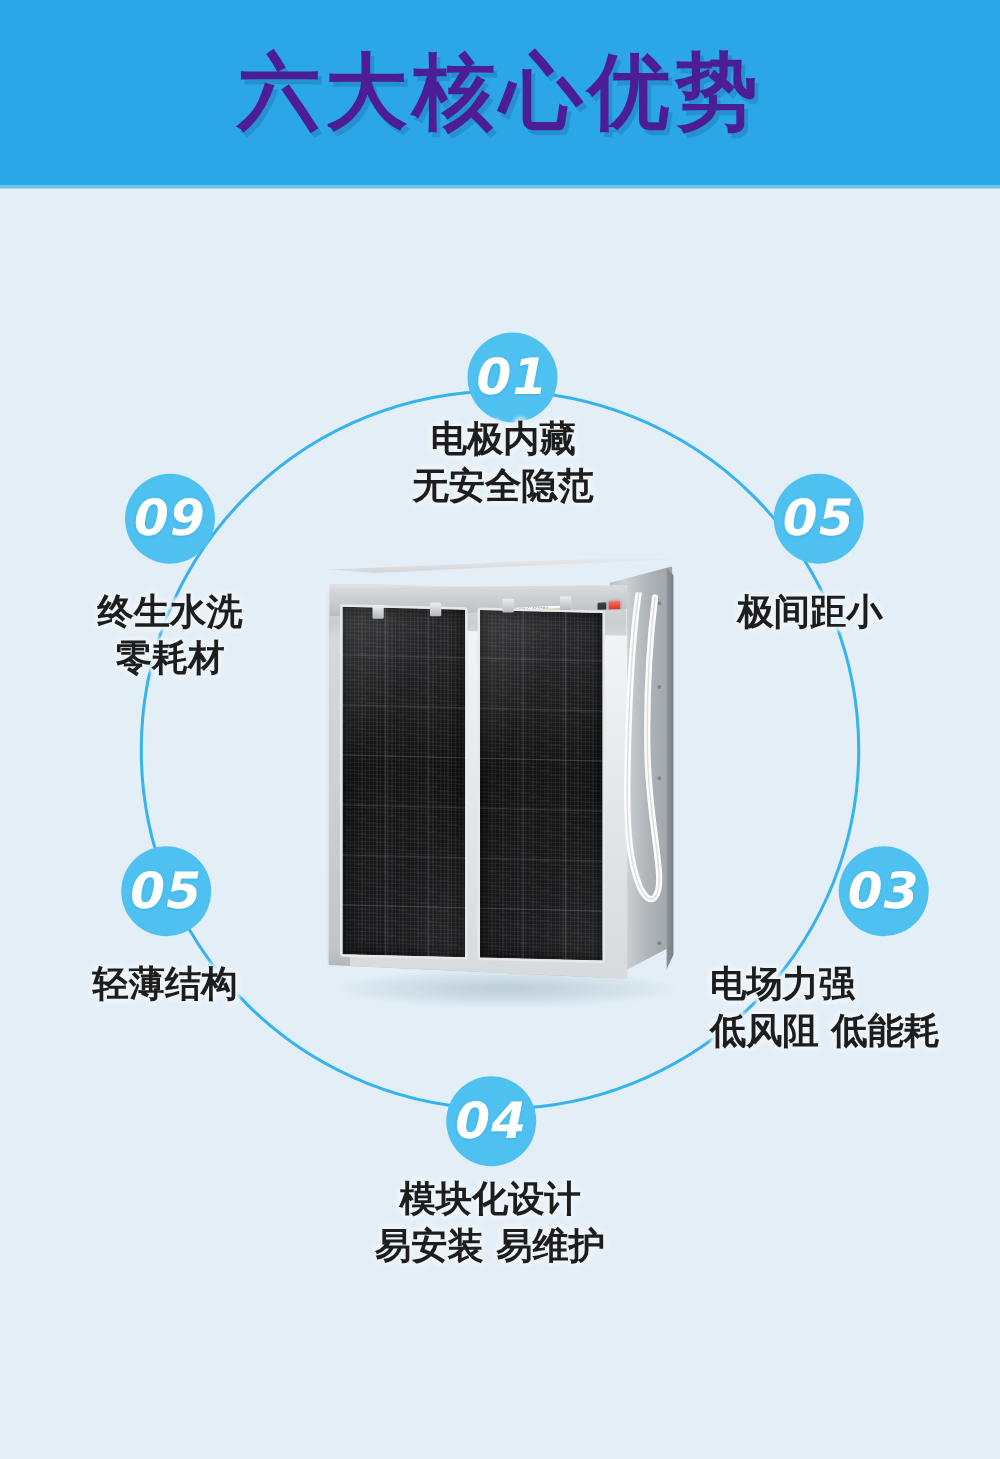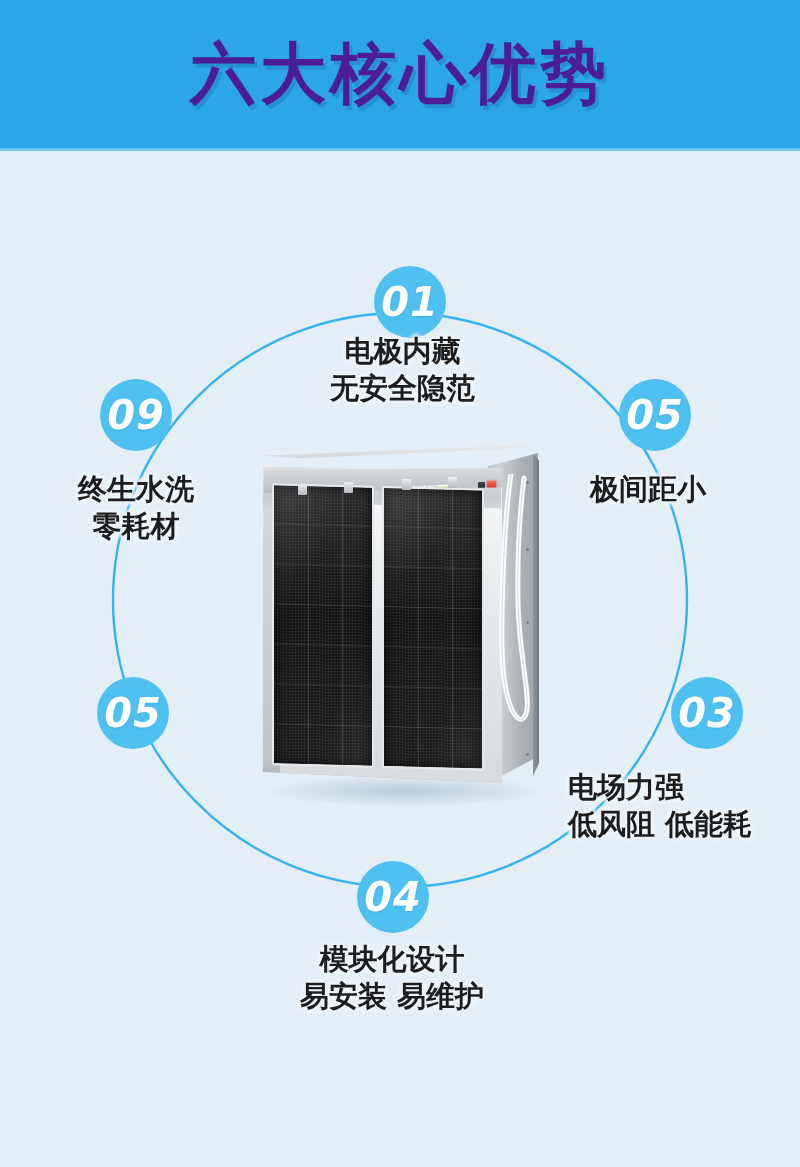--- a/index.html
+++ b/index.html
@@ -330,19 +330,20 @@
   </div>
   <div class="caption cap03">
     <span class="line">电场力强</span>
     <span class="line">低风阻 低能耗</span>
   </div>
   <div class="caption cap04">
     <span class="line">模块化设计</span>
     <span class="line">易安装 易维护</span>
   </div>
   <div class="caption cap05">
+    <span class="line">轻薄结构</span>
   </div>
   <div class="caption cap06">
     <span class="line">终生水洗</span>
     <span class="line">零耗材</span>
   </div>
 
 </div>
 
 </body></html>

